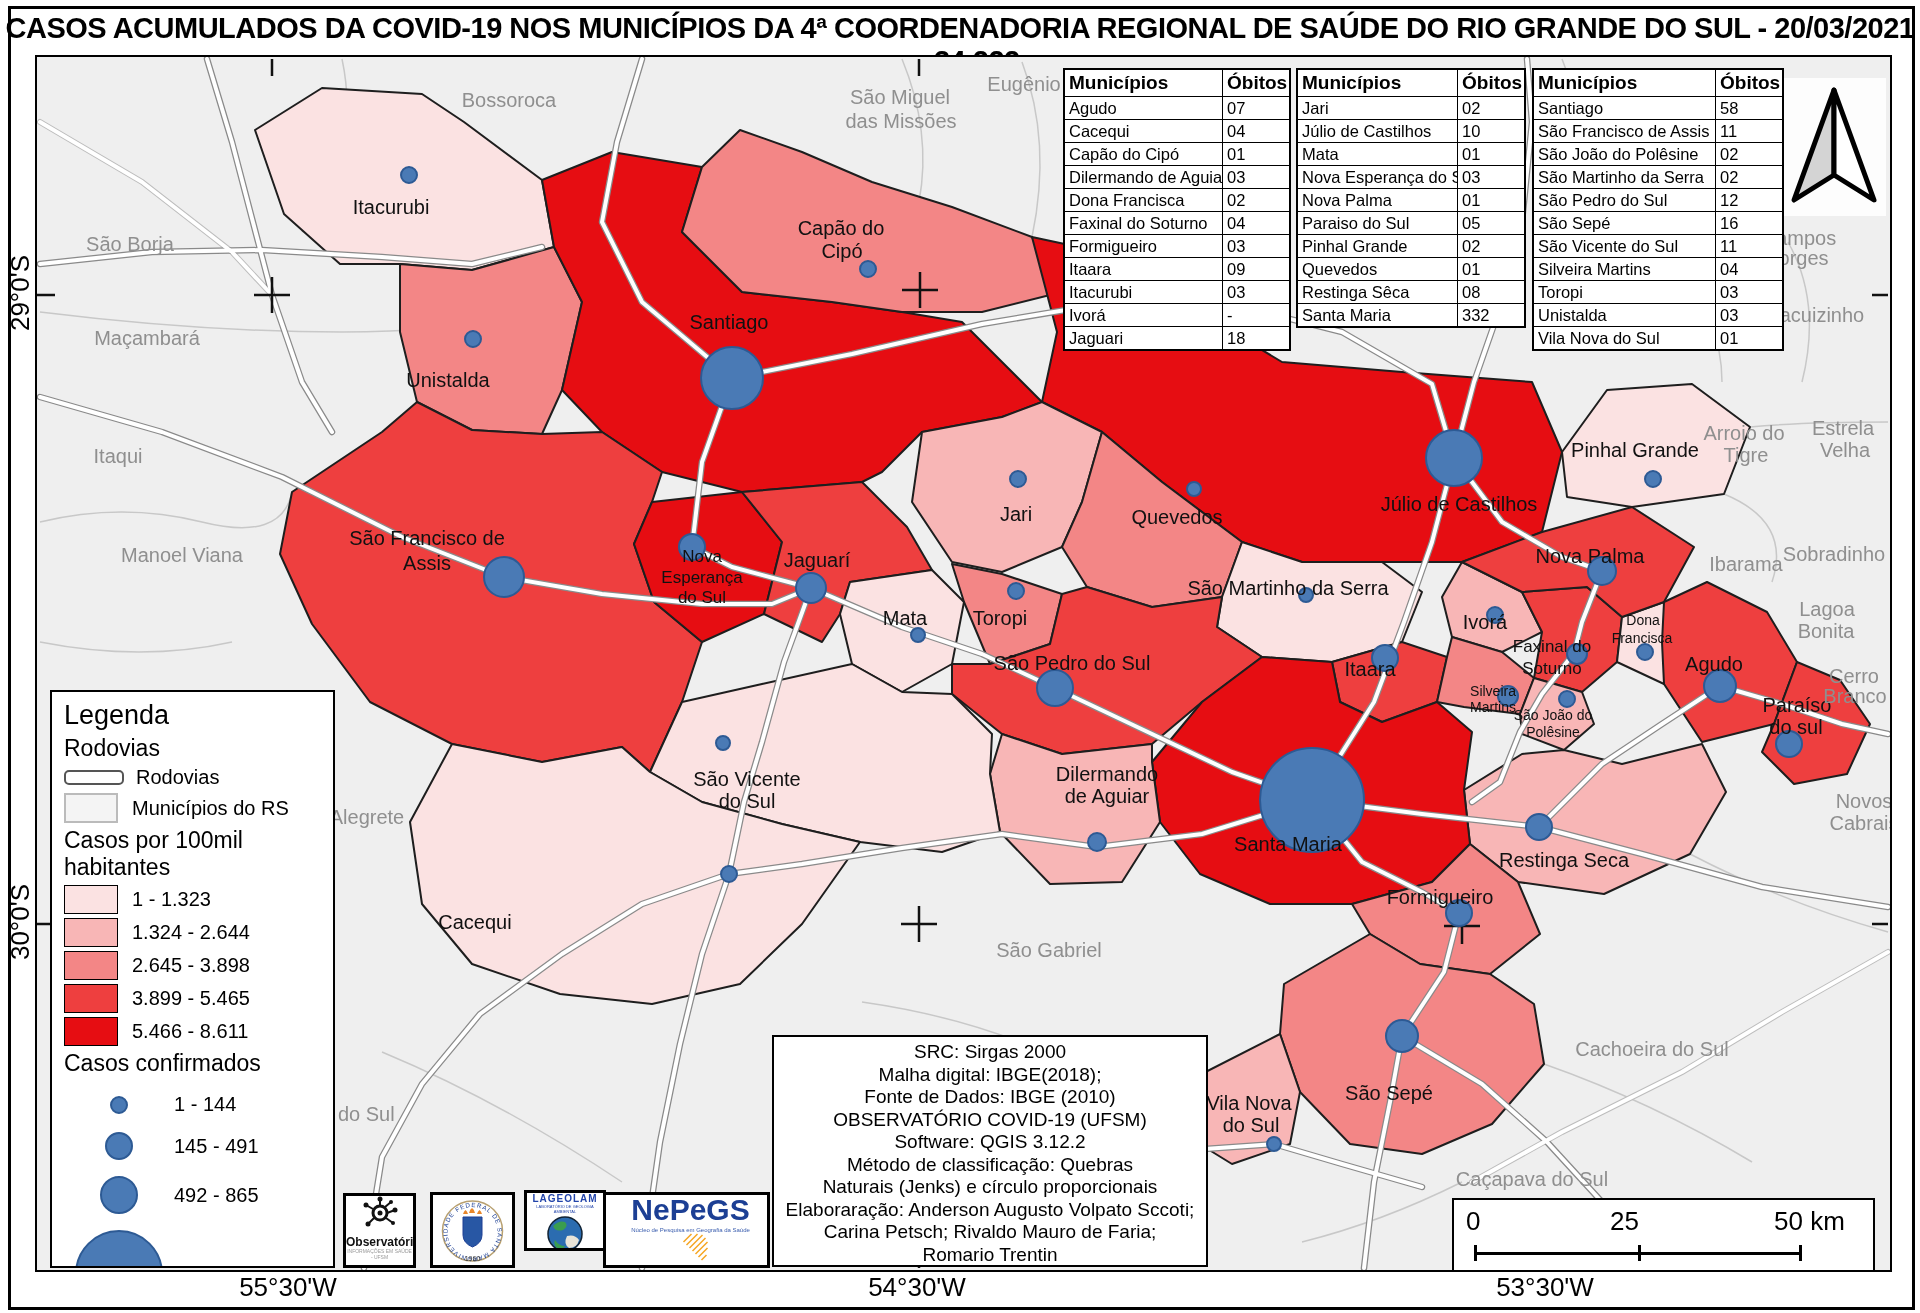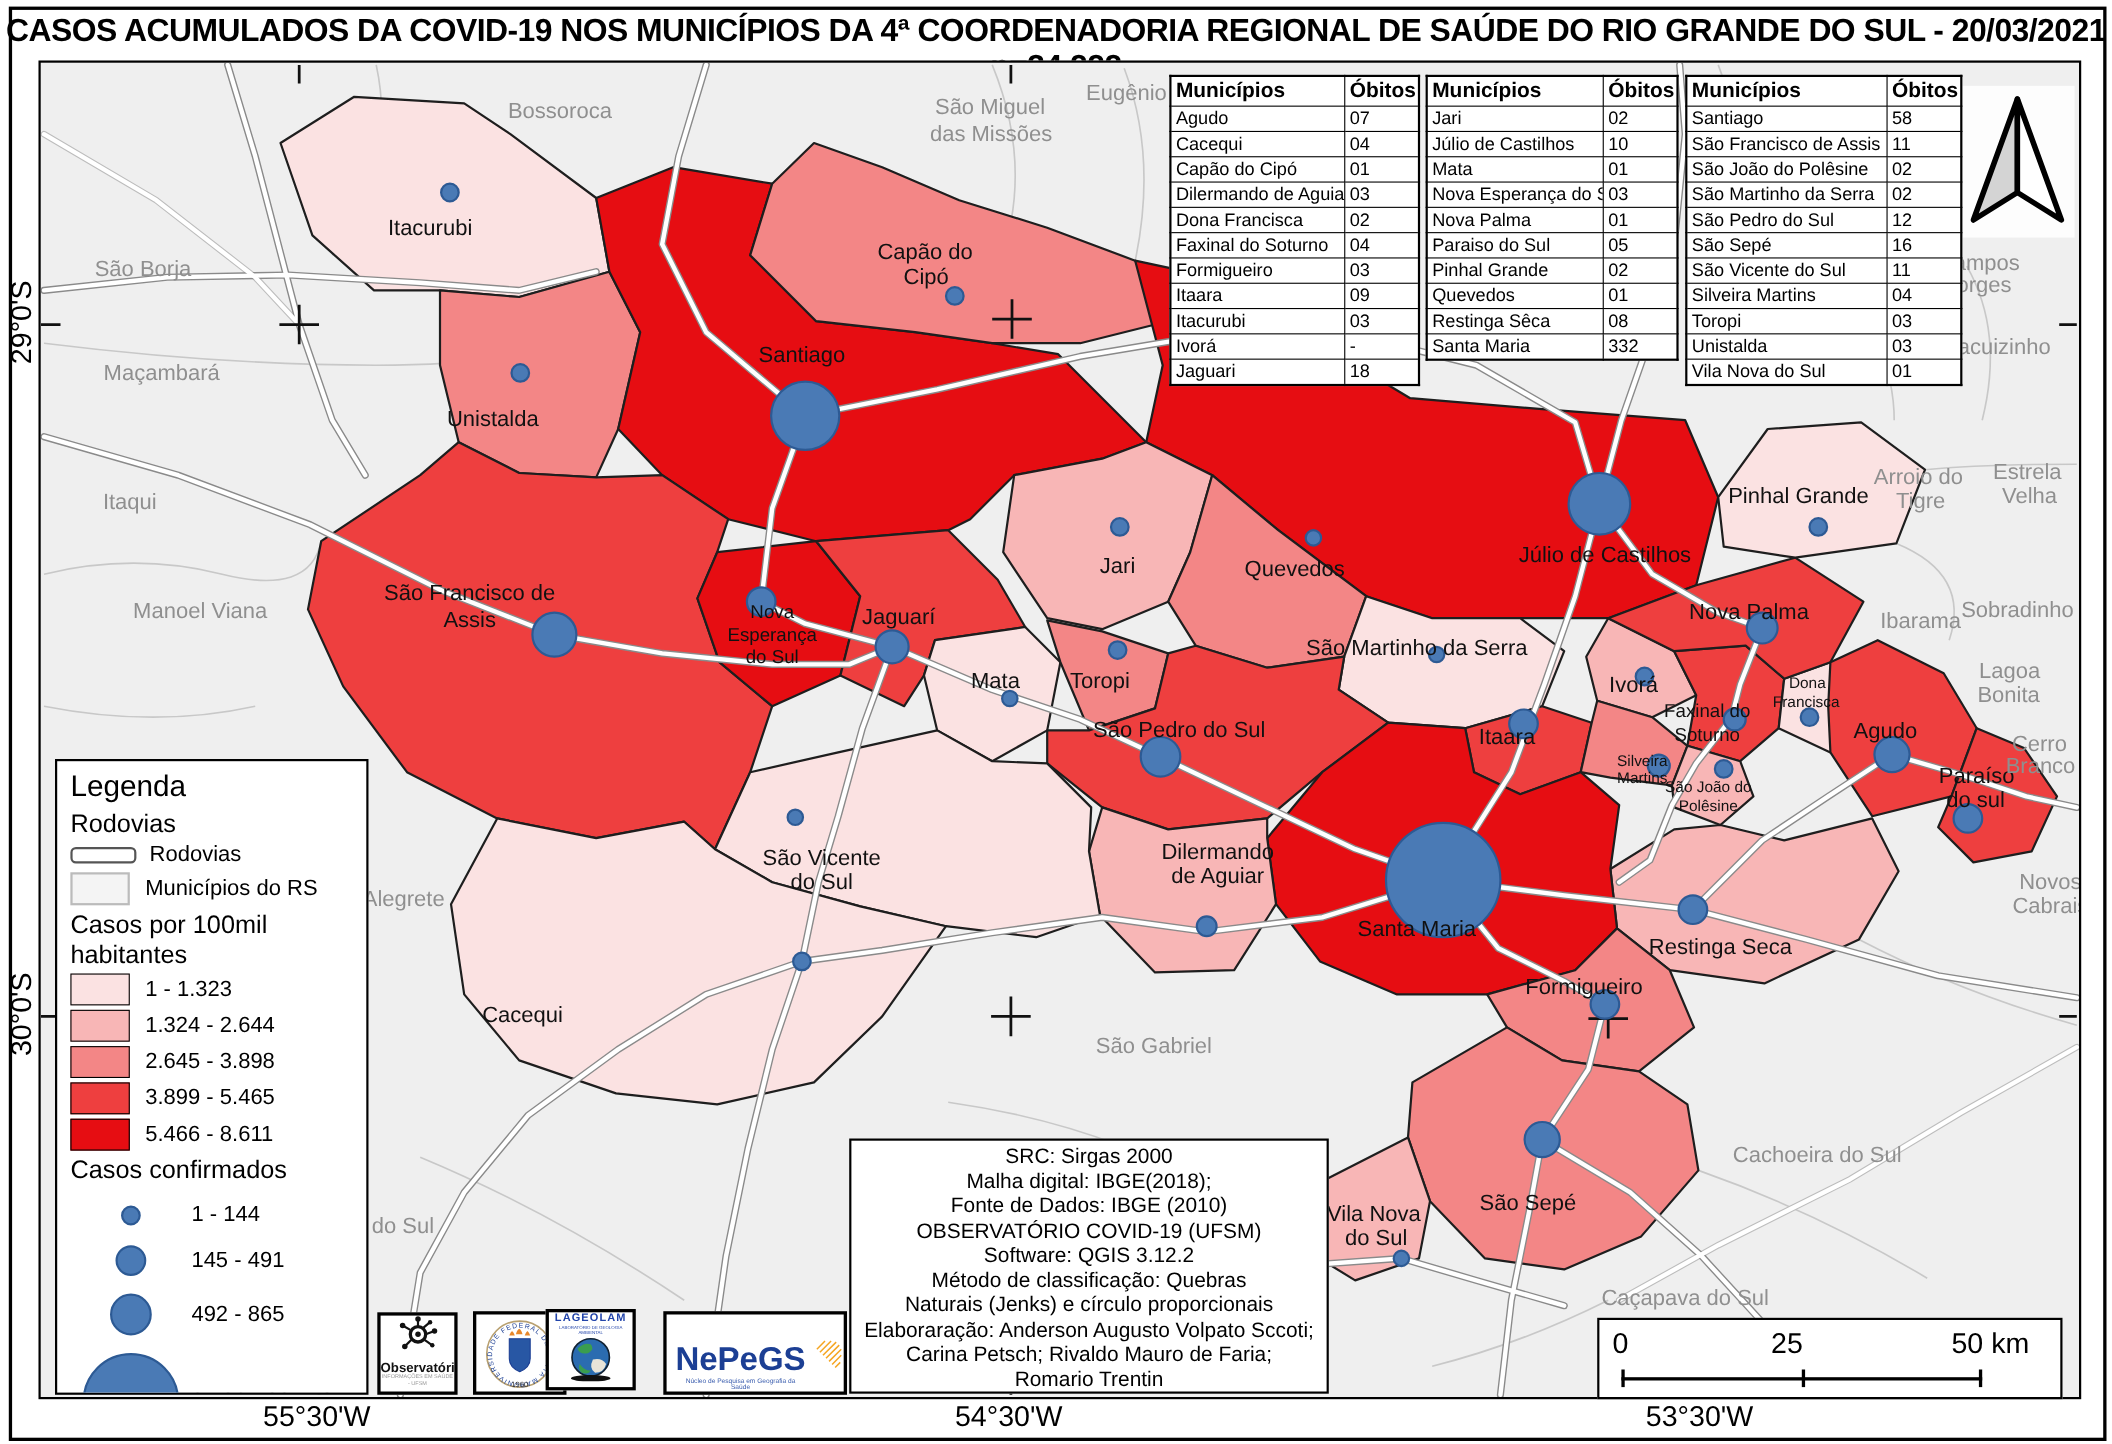--- a/index.html
+++ b/index.html
@@ -43,28 +43,28 @@
   .sb-num{position:absolute;top:6px;font-size:26px;color:#000;}
   .sb-line{position:absolute;left:20px;top:52px;width:328px;height:3px;background:#000;}
   .sb-tick{position:absolute;top:45px;width:3px;height:16px;background:#000;}
   
   .infobox{position:absolute;left:772px;top:1035px;width:436px;height:232px;background:#fff;border:2px solid #000;z-index:5;
     text-align:center;font-size:19px;line-height:22.5px;padding-top:4px;box-sizing:border-box;color:#000;}
   
   .logo{position:absolute;background:#fff;border:3px solid #000;z-index:5;box-sizing:border-box;overflow:hidden;text-align:center;}
   .logo-obs{left:343px;top:1193px;width:73px;height:75px;}
   .logo-ufsm{left:430px;top:1192px;width:85px;height:76px;}
-  .logo-lageo{left:496px;top:1190px;width:82px;height:74px;}
+  .logo-lageo{left:524px;top:1190px;width:82px;height:61px;}
   .logo-nepegs{left:603px;top:1192px;width:167px;height:76px;}
   .obs-name{font-size:12px;font-weight:bold;color:#111;line-height:12px;}
   .obs-sub{font-size:5px;color:#999;line-height:6px;}
   .lageo-name{font-size:10px;font-weight:bold;color:#2244aa;line-height:11px;letter-spacing:1px;}
   .lageo-sub{font-size:4px;color:#2244aa;line-height:5px;}
   .ufsm-txt{font-size:11px;font-weight:bold;color:#223a8f;line-height:11px;}
-  .nepegs-wrap{display:flex;align-items:flex-end;justify-content:flex-start;height:100%;padding-left:8px;}
+  .nepegs-wrap{display:flex;align-items:center;justify-content:flex-start;height:100%;padding-left:8px;flex-direction:column;}
   .nepegs-name{font-size:30px;font-weight:bold;color:#1c3f94;line-height:30px;}
   .nepegs-sub{font-size:6px;color:#3a5dae;margin-top:2px;}
   
   .coord{position:absolute;font-size:26px;color:#000;z-index:3;}
   .coord.lat{transform:translate(-50%,-50%) rotate(-90deg);}
   .coord.lon{transform:translate(-50%,0);}
   .north-arrow{position:absolute;left:1782px;top:72px;width:108px;height:150px;z-index:5;}
 </style>
 </head>
 <body>

